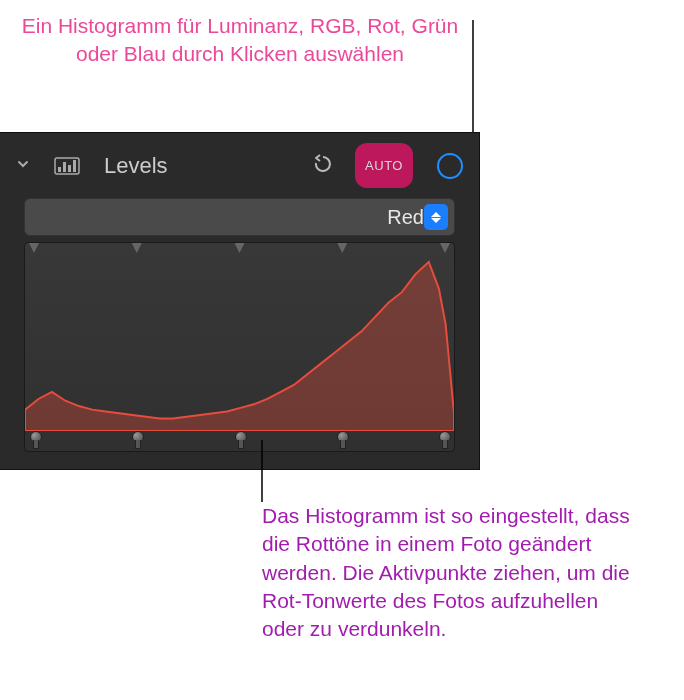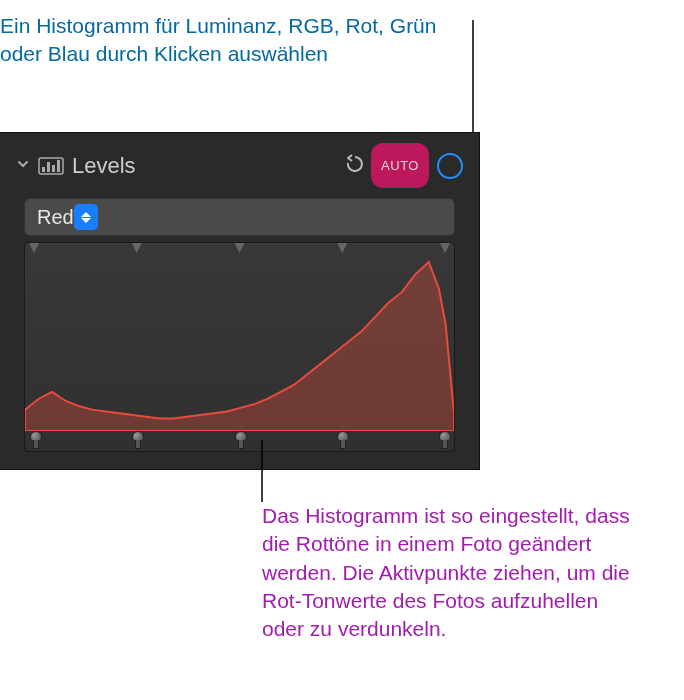--- a/index.html
+++ b/index.html
@@ -7,24 +7,24 @@
       font-family: -apple-system, BlinkMacSystemFont, "Helvetica Neue", Arial, sans-serif;
       background: #fff;
       width: 684px;
       height: 700px;
       position: relative;
     }
     .callout-top {
       position: absolute;
       top: 12px;
       right: 204px;
-      text-align: left;
+      text-align: center;
       font-size: 21px;
       line-height: 1.35;
-      color: #0369a1;
+      color: #ec4899;
     }
     .callout-bottom {
       position: absolute;
       top: 502px;
       left: 262px;
       width: 380px;
       font-size: 21px;
       line-height: 1.35;
       color: #a21caf;
     }
@@ -42,21 +42,21 @@
       height: 338px;
       background: #2a2a2a;
       border: 1px solid #111;
       border-left: none;
       padding: 10px 12px 4px 12px;
       color: #ddd;
     }
     .panel-header {
       display: flex;
       align-items: center;
-      gap: 8px;
+      gap: 24px;
       margin-bottom: 10px;
       padding: 0 4px;
     }
     .disclosure {
       color: #bbb;
       font-size: 14px;
       display: inline-block;
       cursor: pointer;
     }
     .levels-icon {
@@ -95,21 +95,21 @@
       cursor: pointer;
     }
     .channel-select {
       margin: 0 12px 6px 12px;
       height: 38px;
       background: #4a4a4a;
       border: 1px solid #333;
       border-radius: 6px;
       display: flex;
       align-items: center;
-      justify-content: flex-start;
+      justify-content: flex-end;
       padding: 0 6px 0 12px;
       cursor: pointer;
     }
     .channel-label {
       font-size: 20px;
       color: #e8e8e8;
     }
     .select-stepper {
       width: 24px;
       height: 26px;

